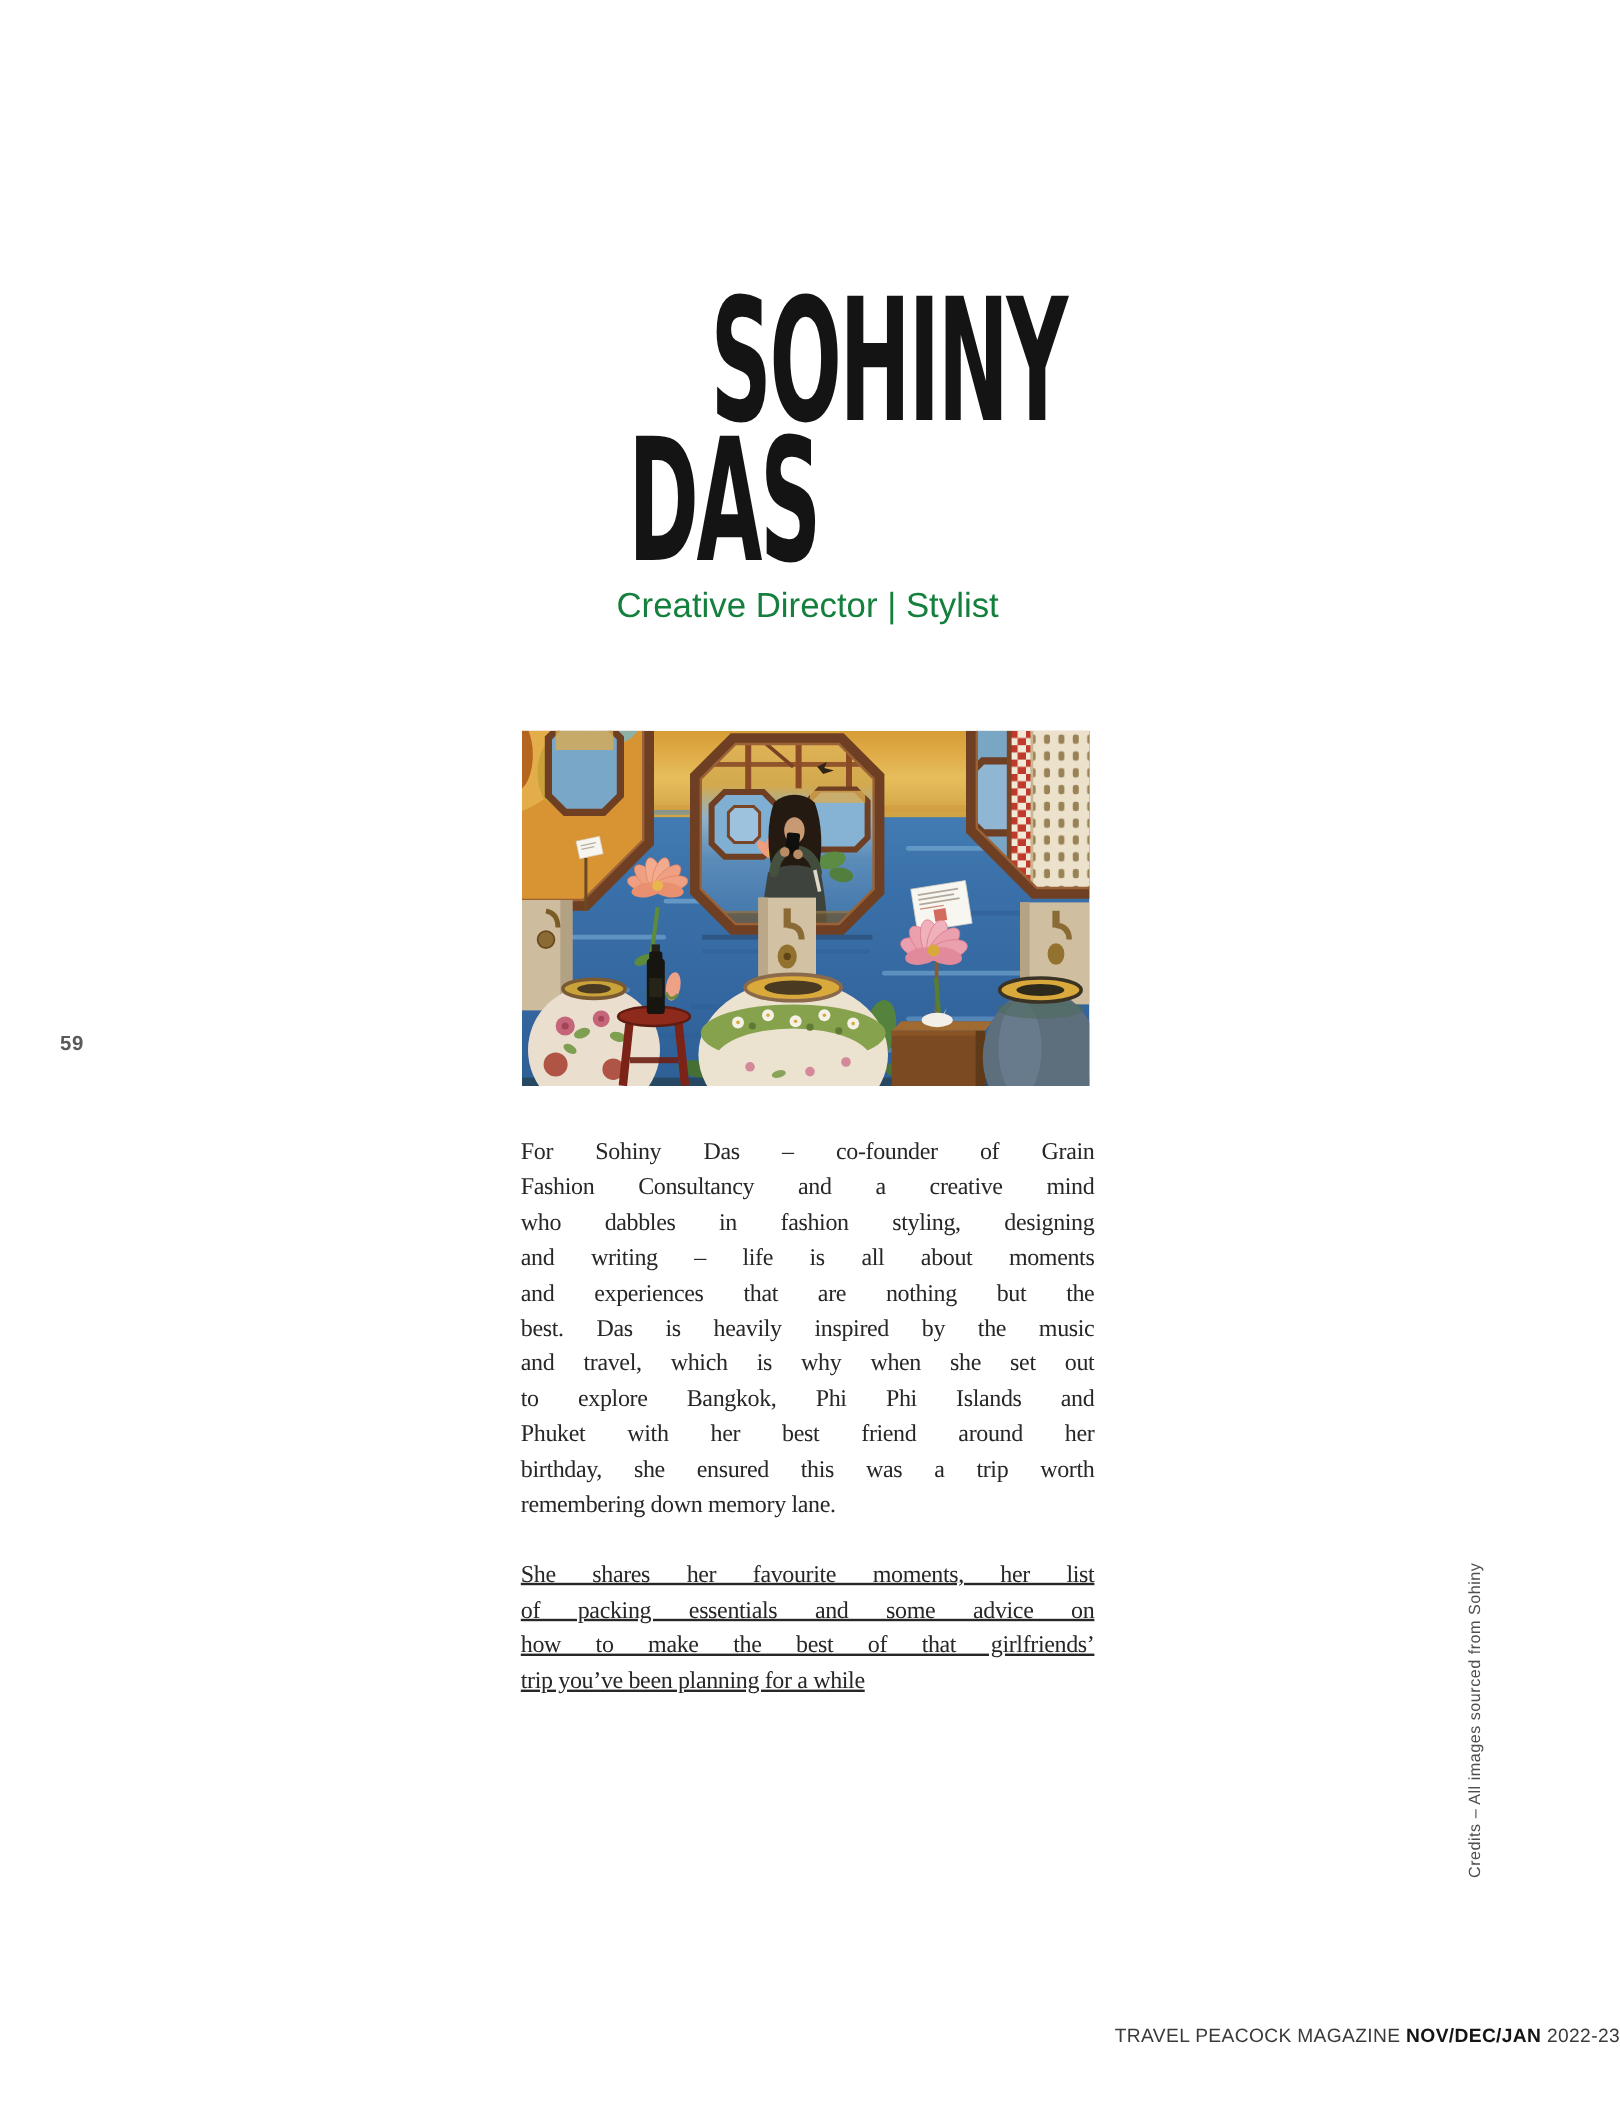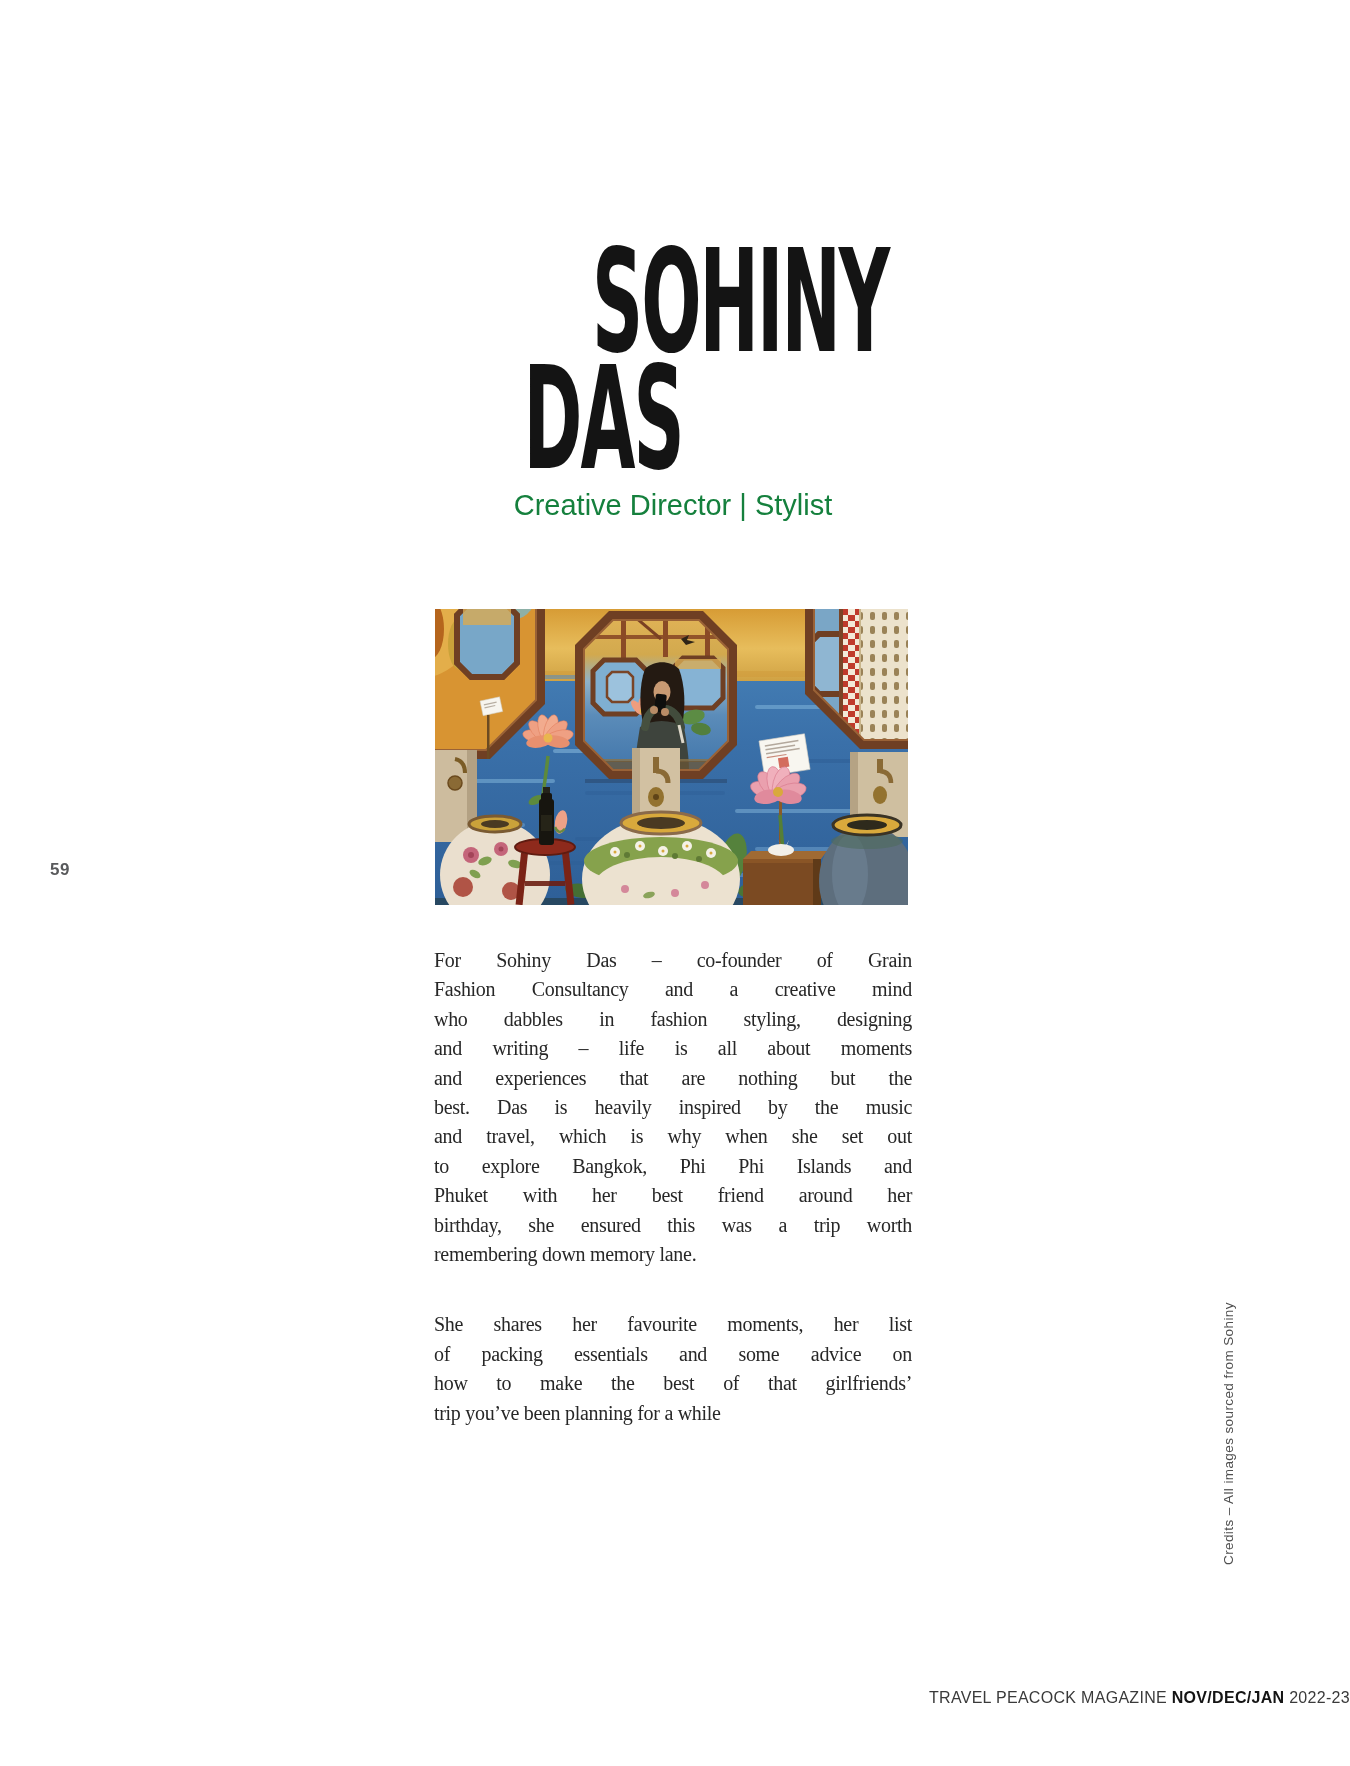--- a/index.html
+++ b/index.html
@@ -11,21 +11,21 @@
   .t-line{height:117px;line-height:117px;white-space:nowrap;}
   .t-line .condensed{display:inline-block;transform:scaleX(.5);transform-origin:50% 50%;
         font-family:"DejaVu Sans",sans-serif;font-weight:bold;font-size:142px;letter-spacing:-4px;}
   .subtitle{position:absolute;left:435px;top:489px;width:476px;text-align:center;
         font-size:29px;color:#15803d;}
   .photo{position:absolute;left:435px;top:609px;width:473px;height:296px;overflow:hidden;}
   .photo svg{display:block;}
   .body-copy{position:absolute;left:434px;top:946px;width:478px;
         font-family:"Liberation Serif","DejaVu Serif",serif;font-size:20px;line-height:29.4px;
         color:#272727;letter-spacing:-.3px;}
-  .para+.para{margin-top:41px;}
+  .para+.para{margin-top:29px;text-decoration:underline;}
   .line{text-align:justify;text-align-last:justify;}
   .line.end{text-align-last:left;}
   .section-heading{position:absolute;left:435px;top:1484px;width:476px;text-align:center;
         white-space:nowrap;line-height:52px;}
   .section-heading .condensed{display:inline-block;transform:scaleX(.78);transform-origin:50% 50%;
         font-weight:bold;font-size:49px;letter-spacing:-.5px;color:#0f0f0f;}
   .credits{position:absolute;left:1221px;top:1333px;height:232px;width:28px;
         writing-mode:vertical-rl;transform:rotate(180deg);font-size:13.5px;color:#4e4e4e;
         letter-spacing:.4px;white-space:nowrap;}
   .footer{position:absolute;left:0;top:1689px;width:1350px;text-align:right;font-size:16px;

